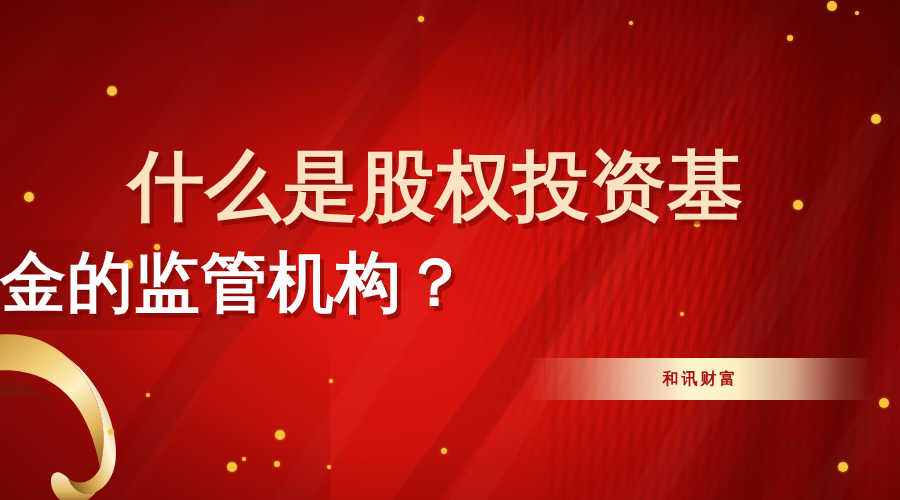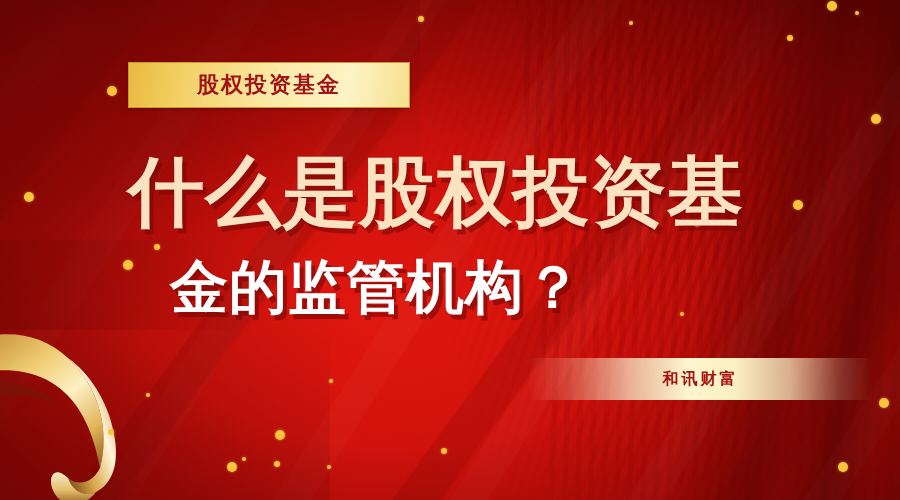--- a/index.html
+++ b/index.html
@@ -106,28 +106,28 @@
   .tag-text{
     font-size:22px;font-weight:700;letter-spacing:2px;color:#a31410;
     font-family:"DejaVu Sans","Liberation Sans",sans-serif;
     text-shadow:0 1px 0 rgba(255,255,255,.35);
   }
 
   
   .headline{position:absolute;left:0;top:150px;width:900px;}
   .line{
     font-weight:700;letter-spacing:1px;white-space:nowrap;
-    font-family:Liberation Serif, serif;
+    font-family:Liberation Mono, monospace;
   }
   .line1{
     margin-left:128px;font-size:76px;line-height:84px;color:#fbe3c2;
     text-shadow:4px 5px 0 rgba(120,6,4,.55), 0 0 1px rgba(120,6,4,.6);
   }
   .line2{
-    margin-left:170px;font-size:58px;line-height:84px;color:#ffffff;margin-top:12px;
+    font-size:66px;line-height:84px;color:#ffffff;margin-top:12px;
     text-shadow:4px 5px 0 rgba(120,6,4,.60), 0 0 1px rgba(120,6,4,.6);
   }
 
   
   .brand{
     position:absolute;left:528px;top:358px;width:345px;height:42px;
     background:linear-gradient(90deg,
         rgba(250,240,200,0) 0%,
         rgba(250,238,195,.25) 12%,
         rgba(252,243,208,.72) 30%,
@@ -212,23 +212,20 @@
       <div class="dot" style="left: 871px; top: 114px; width: 10px; height: 10px;"></div>
       <div class="dot" style="left: 793px; top: 200px; width: 10px; height: 10px;"></div>
       <div class="dot" style="left: 694px; top: 221px; width: 6px; height: 6px;"></div>
       <div class="dot" style="left: 879px; top: 398px; width: 10px; height: 10px;"></div>
       <div class="dot" style="left: 838px; top: 462px; width: 10px; height: 10px;"></div>
       <div class="dot" style="left: 441px; top: 448px; width: 6px; height: 6px;"></div>
       <div class="dot" style="left: 329px; top: 379px; width: 4px; height: 4px;"></div>
       <div class="dot" style="left: 680px; top: 312px; width: 4px; height: 4px;"></div>
     </div>
 
-  <div class="tag">
-    <span class="tag-text">股权投资基金</span>
-  </div>
 
   <div class="headline">
     <div class="line line1">什么是股权投资基</div>
     <div class="line line2">金的监管机构？</div>
   </div>
 
   <div class="brand">
     <span class="brand-text">和讯财富</span>
   </div>
 

